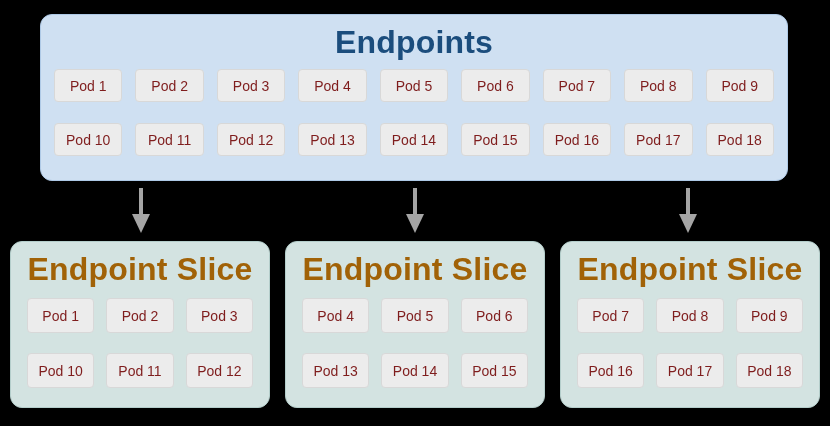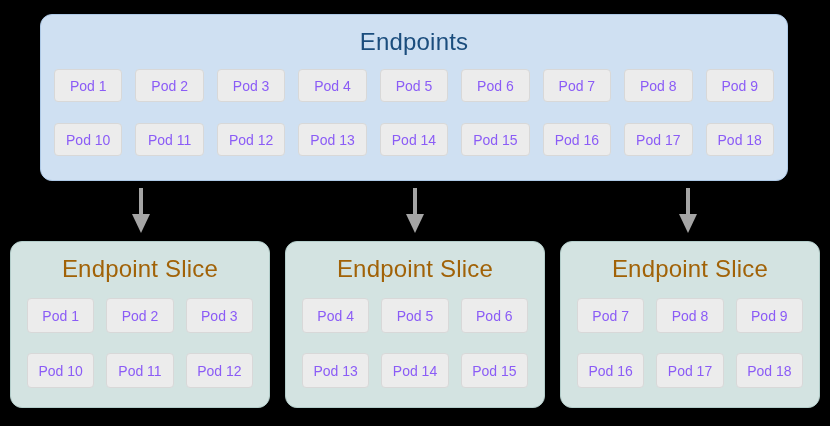--- a/index.html
+++ b/index.html
@@ -35,23 +35,23 @@
     background: #d3e3e1;
     border: 1px solid #b4cecb;
   }
   .slice-0 { left: 10px; }
   .slice-1 { left: 285px; }
   .slice-2 { left: 560px; }
 
   .box-title {
     margin: 12px 0 0 0;
     text-align: center;
-    font-size: 24px;
+    font-size: 32px;
     line-height: 30px;
-    font-weight: 400;
+    font-weight: 700;
     letter-spacing: 0.2px;
   }
   .endpoints-box .box-title { color: #1b4d7d; }
   .slice-box .box-title { color: #a16207; }
 
   .pod-row {
     display: flex;
   }
   .endpoints-box .pod-row {
     padding: 0 13px;
@@ -75,21 +75,21 @@
   }
   .pod {
     flex: 1 1 0;
     min-width: 0;
     background: #ececec;
     border: 1px solid #d8d8d8;
     border-radius: 4px;
     box-sizing: border-box;
     text-align: center;
     font-size: 14px;
-    color: #8b5cf6;
+    color: #7f1d1d;
     white-space: nowrap;
   }
 
   .arrow {
     position: absolute;
     top: 188px;
     width: 24px;
     height: 45px;
   }
   .arrow-0 { left: 129px; }

